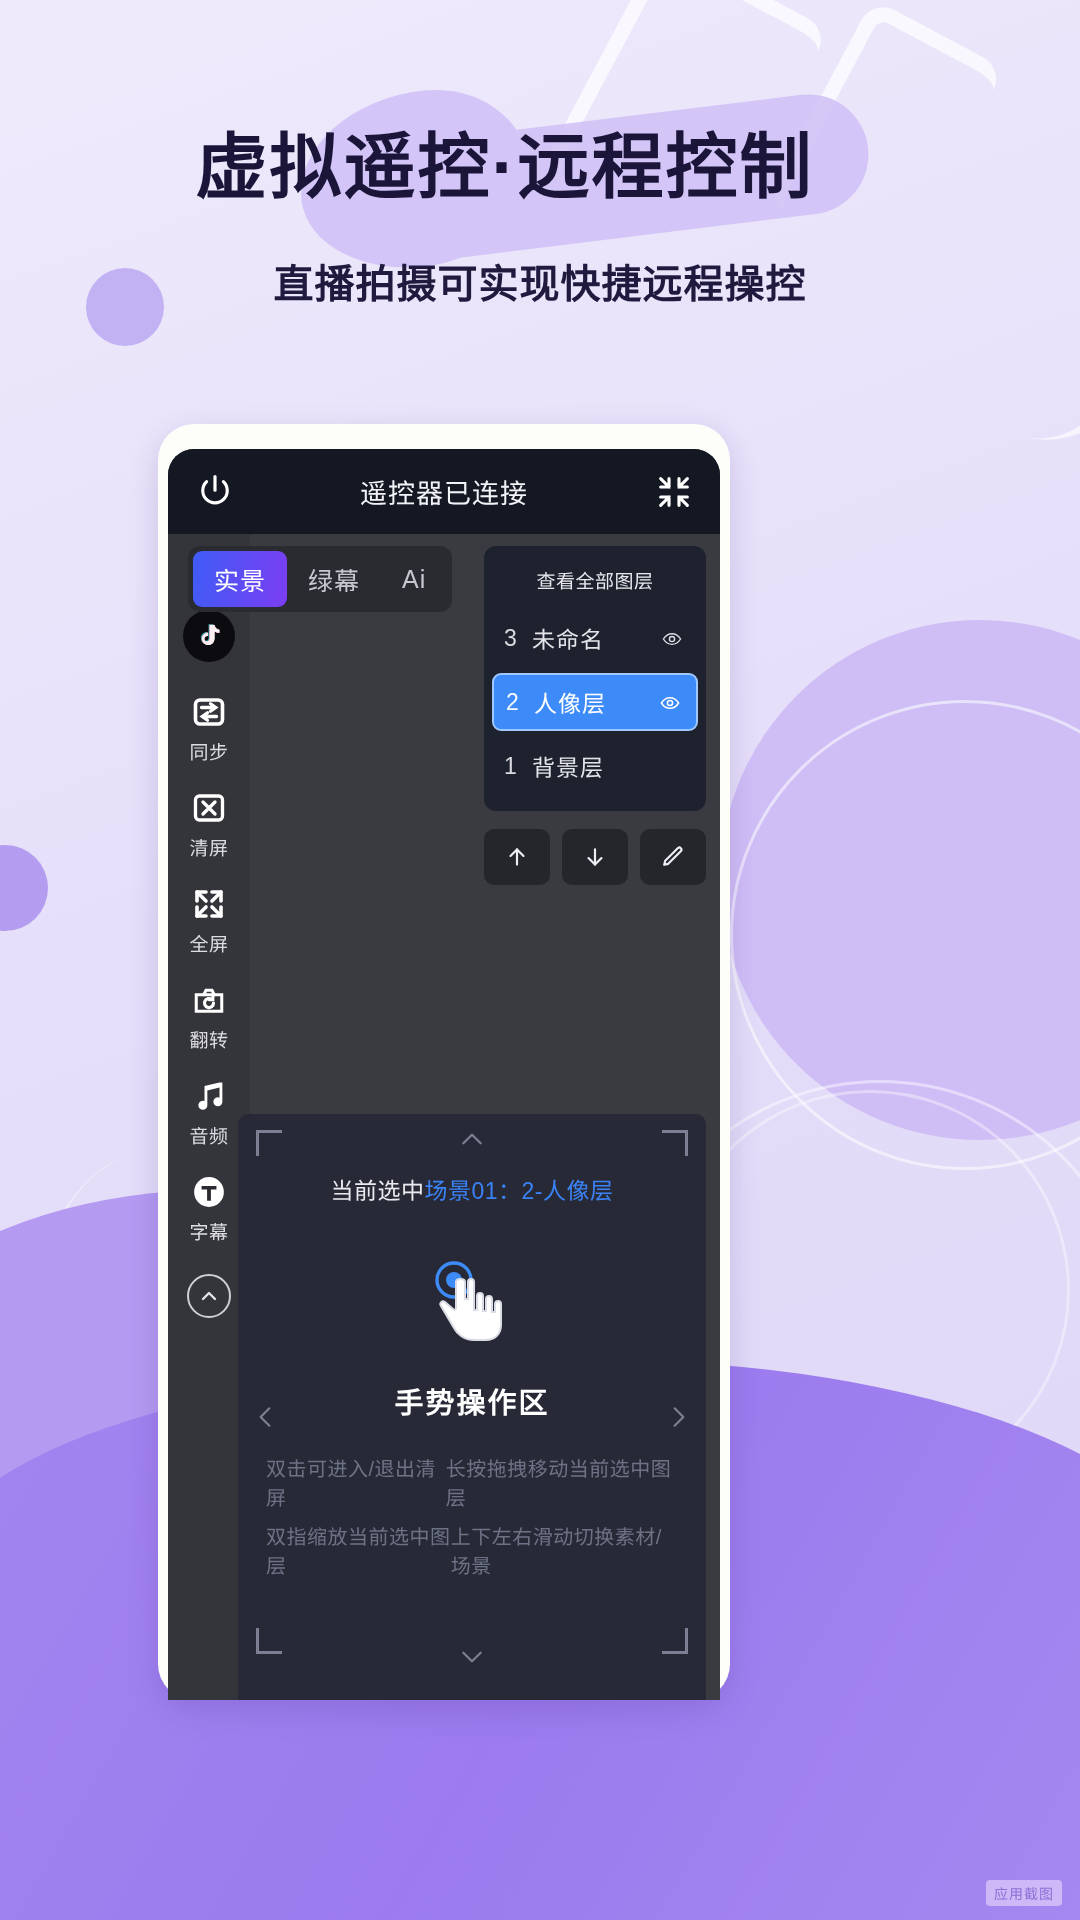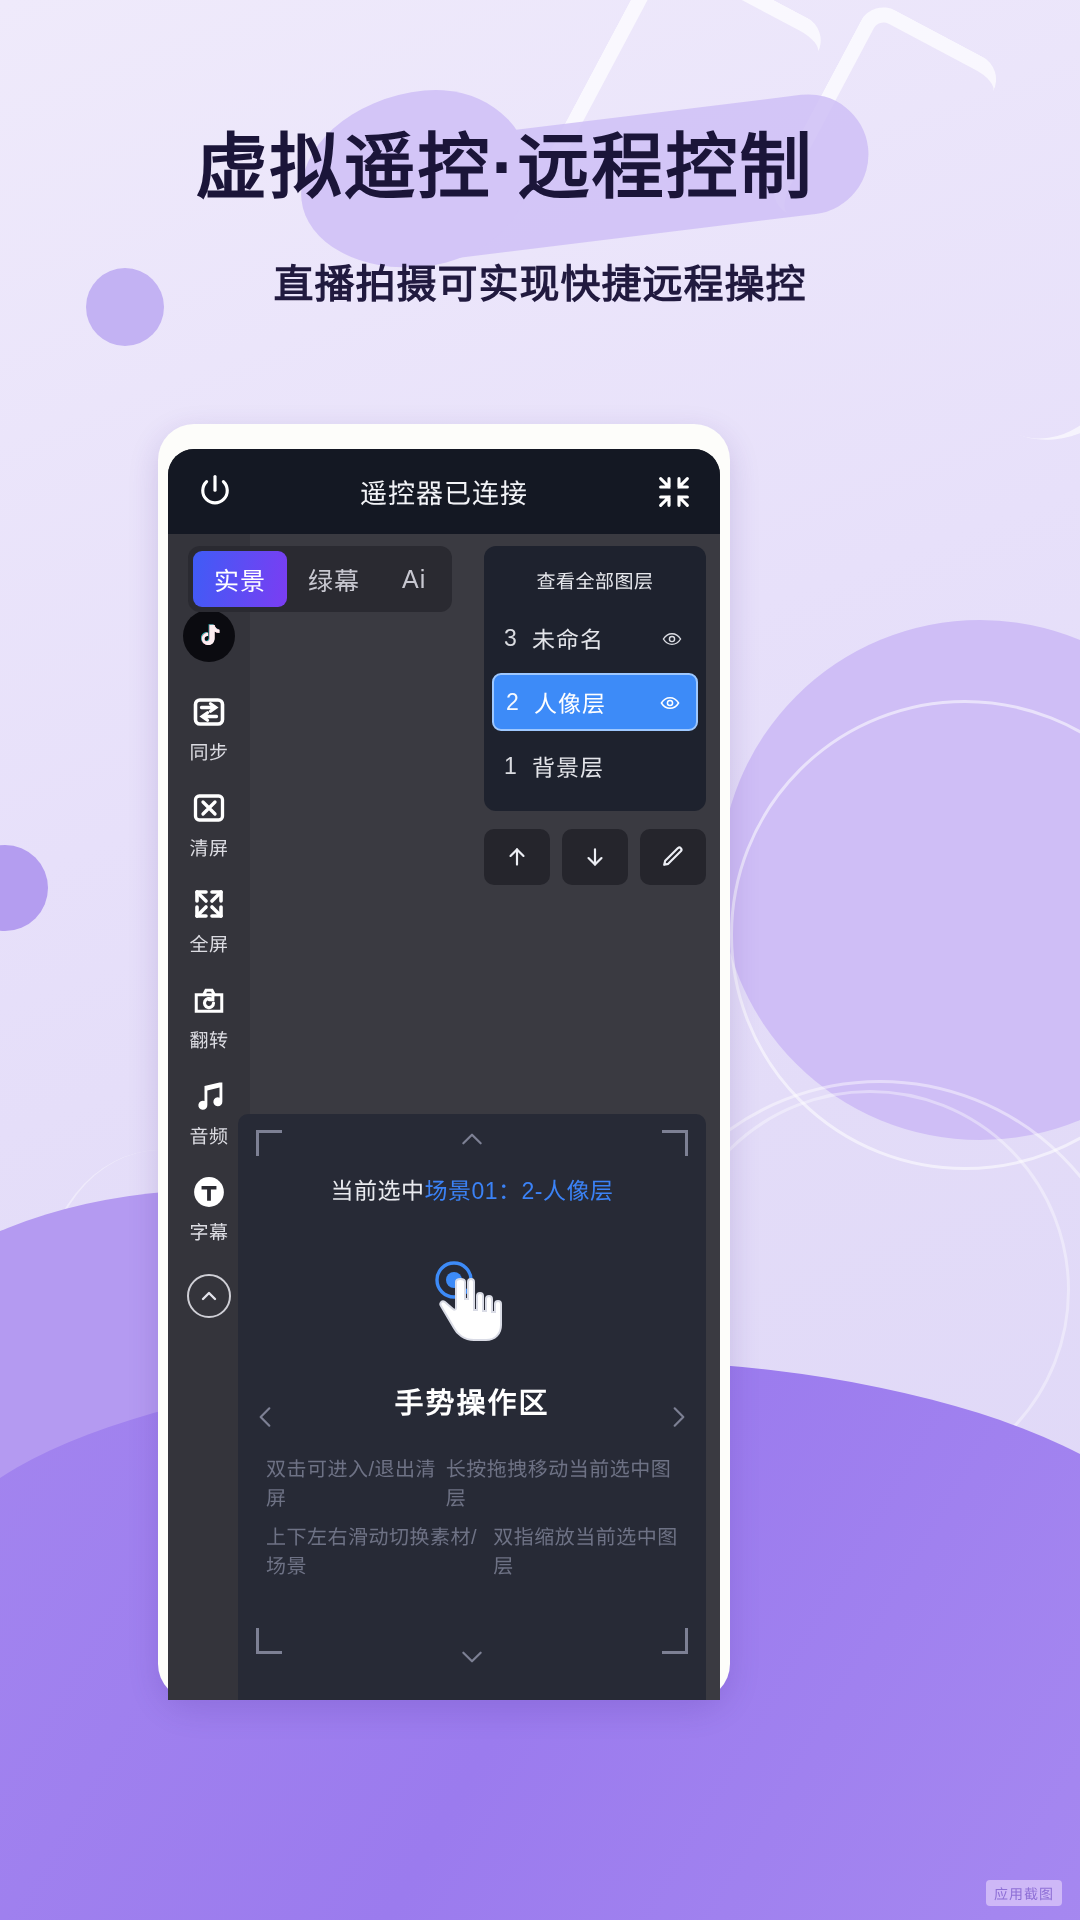--- a/index.html
+++ b/index.html
@@ -568,22 +568,22 @@
         </div>
 
         <div class="gesture-title">手势操作区</div>
 
         <div class="hints">
           <div class="hint-row">
             <span>双击可进入/退出清屏</span>
             <span>长按拖拽移动当前选中图层</span>
           </div>
           <div class="hint-row">
+            <span>双指缩放当前选中图层</span>
             <span>上下左右滑动切换素材/场景</span>
-            <span>双指缩放当前选中图层</span>
           </div>
         </div>
       </div>
 
     </div>
   </div>
 </div>
 
 <div class="watermark">应用截图</div>
 

